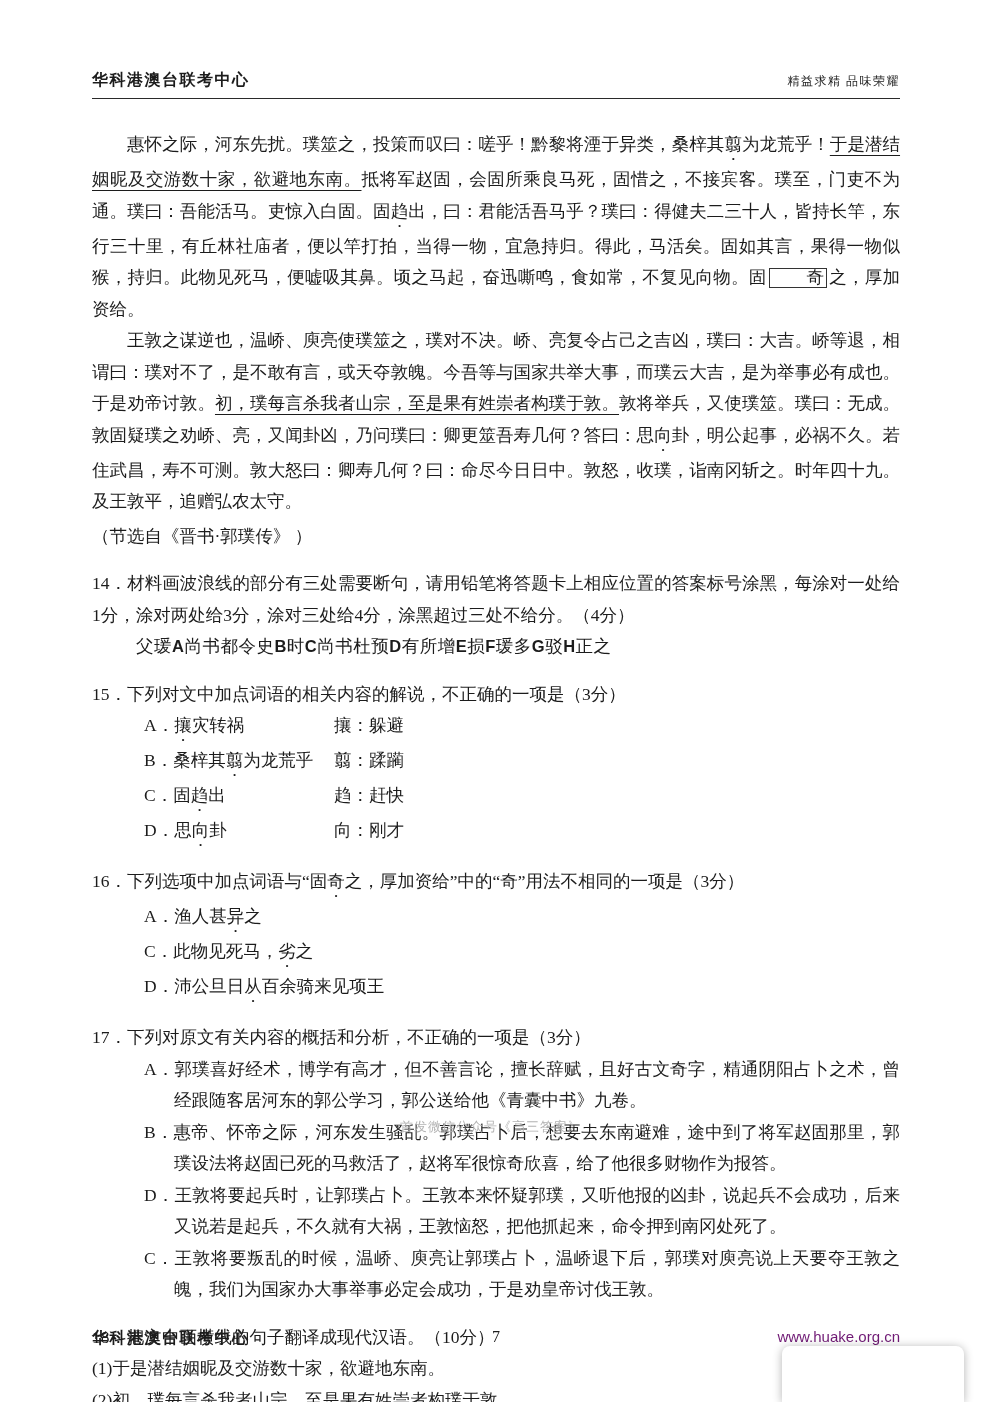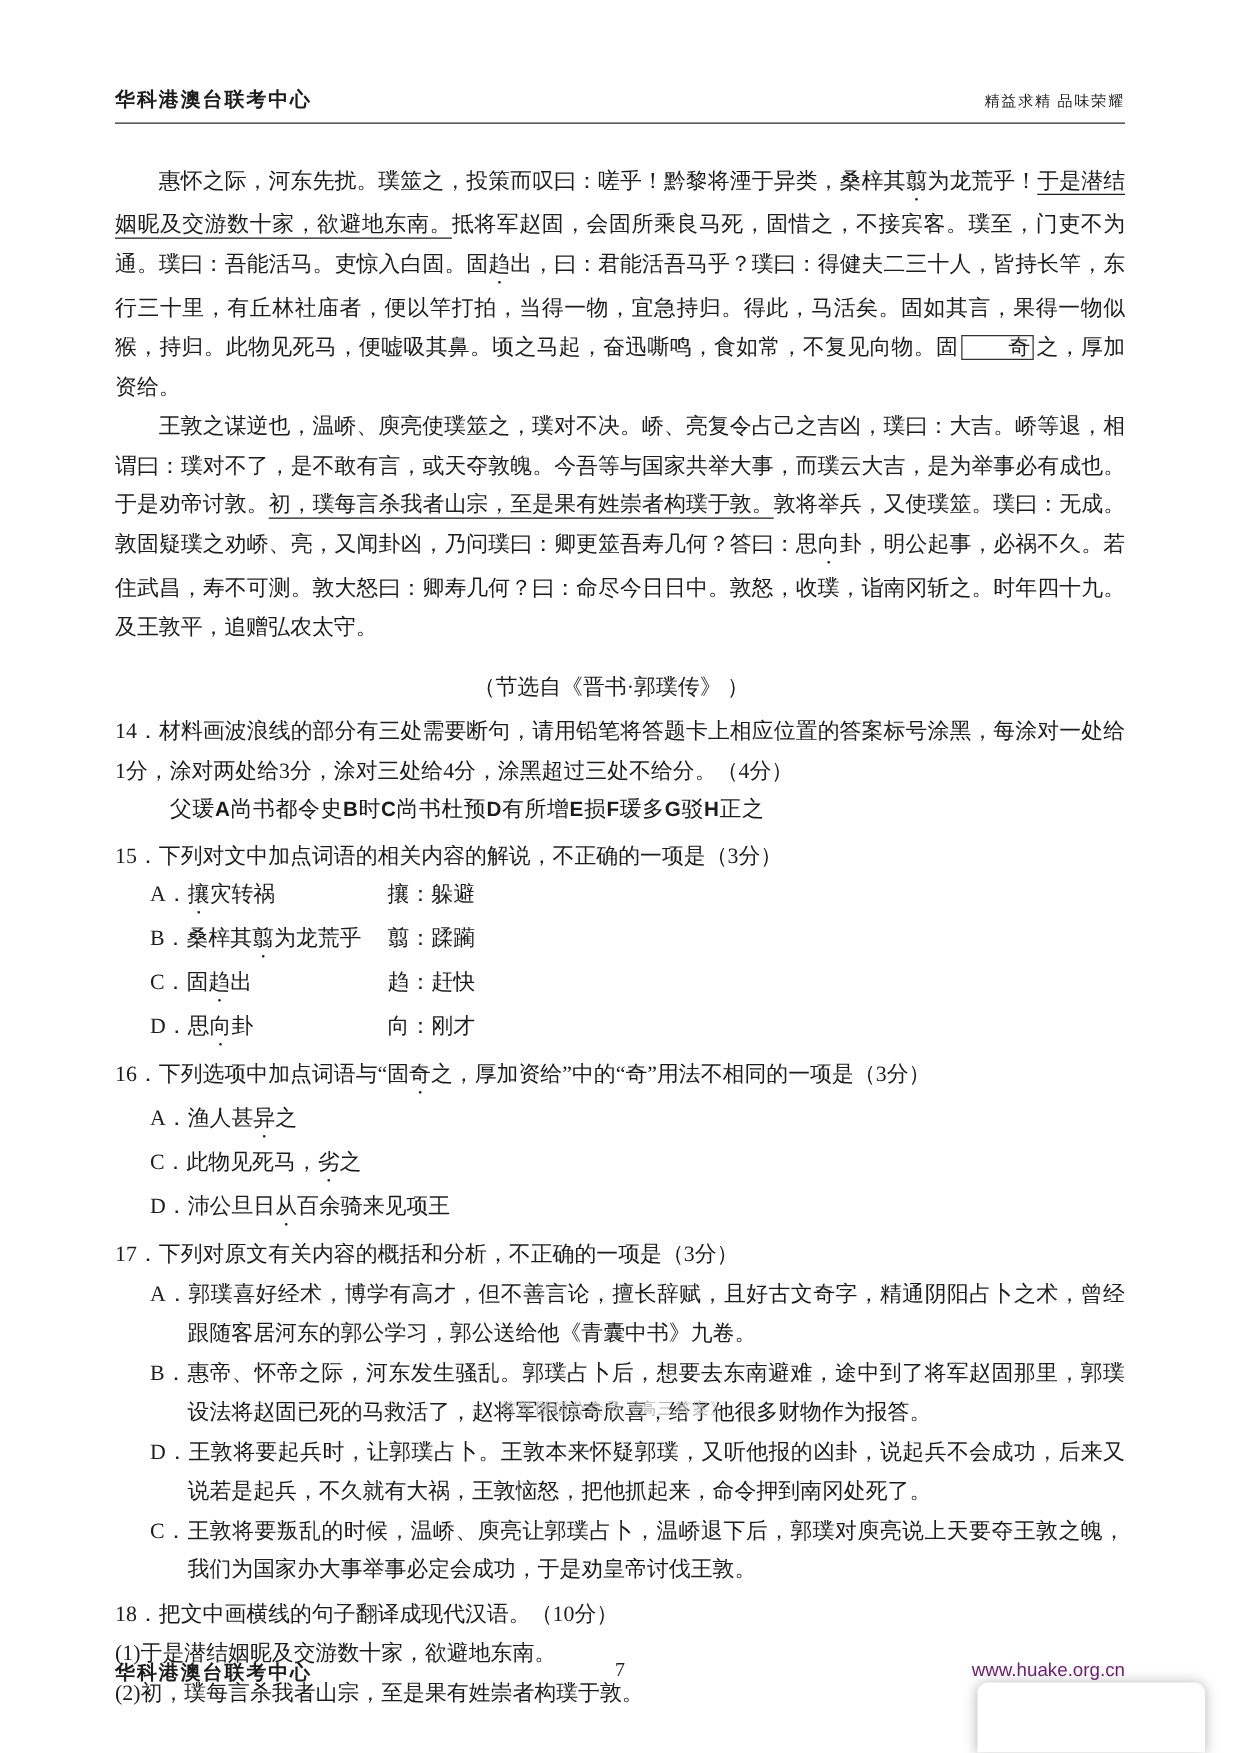--- a/index.html
+++ b/index.html
@@ -13,26 +13,26 @@
 
   
   .page-header { display:flex; justify-content:space-between; align-items:baseline; }
   .hdr-left  { font-size:16px; font-weight:bold; letter-spacing:1.5px; }
   .hdr-right { font-size:12px; letter-spacing:1.5px; }
   .hdr-rule  { border-bottom:1.5px solid #2a2a2a; margin-top:7px; }
 
   
   .content { margin-top:30px; font-size:17.5px; line-height:31.5px; text-align:justify; }
   .para { text-indent:2em; }
-  .attribution { text-align:center; padding-right:14px; margin-top:16px; margin-bottom:4px; }
+  .attribution { text-align:left; padding-right:14px; margin-top:3px; margin-bottom:4px; }
 
-  .q-stem { margin-top:4px; }
+  .q-stem { margin-top:16px; }
   .q14-line { margin-left:44px; letter-spacing:0.5px; }
 
-  .q-option { margin-left:28px; }
+  .q-option { margin-left:52px; }
   .q-option.hanging { padding-left:30px; text-indent:-30px; }
   .opt-phrase { display:inline-block; min-width:190px; }
 
   
   .seg-u   { text-decoration:underline; text-underline-offset:5px; text-decoration-thickness:1px; }
   .seg-dot { -webkit-text-emphasis:filled dot #1c1c1c; text-emphasis:filled dot #1c1c1c;
              -webkit-text-emphasis-position:under right; text-emphasis-position:under right; }
   .seg-box { border:1.2px solid #333; padding:0 2px; margin:0 2px; line-height:1; display:inline-block; }
   .seg-b   { font-weight:bold; font-family:"Liberation Sans","DejaVu Sans",sans-serif; font-size:16.5px; }
 

